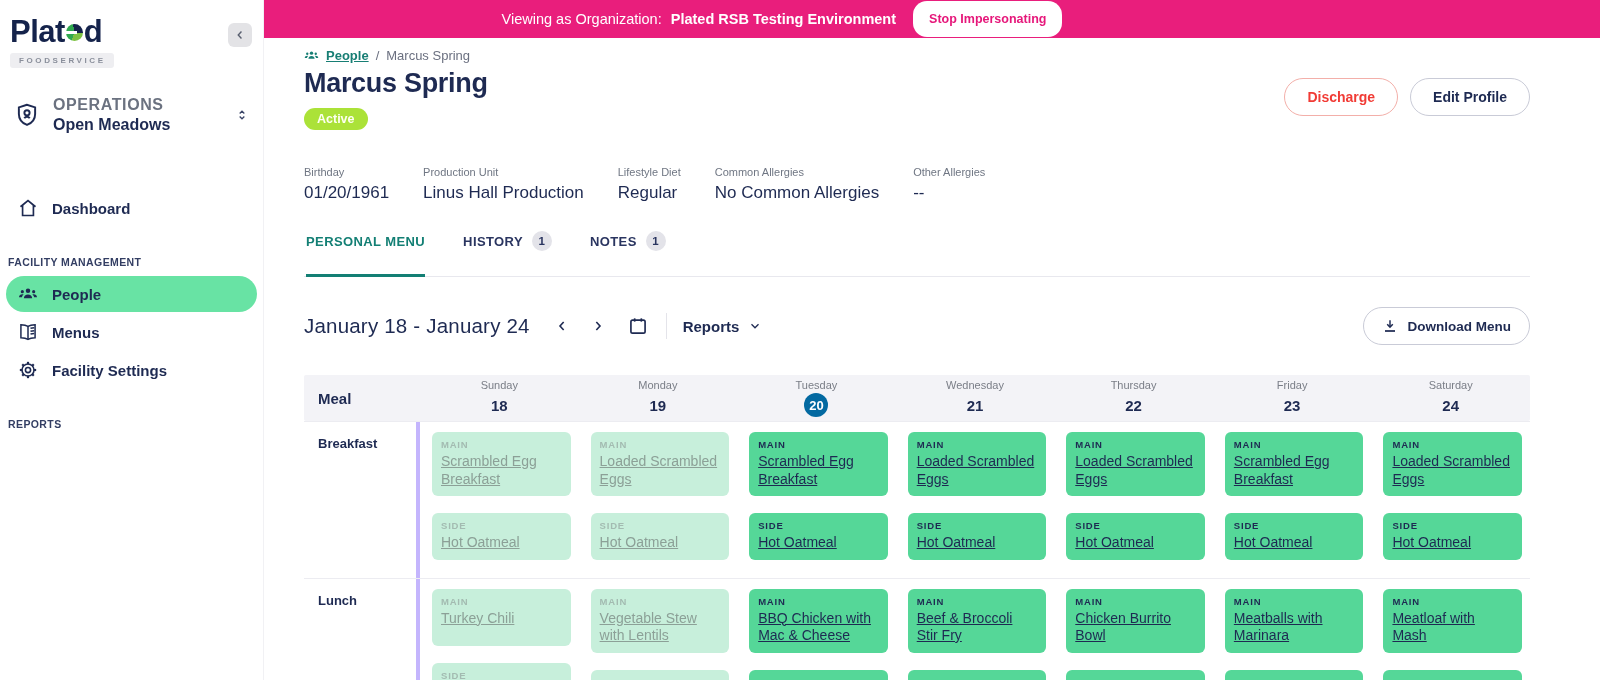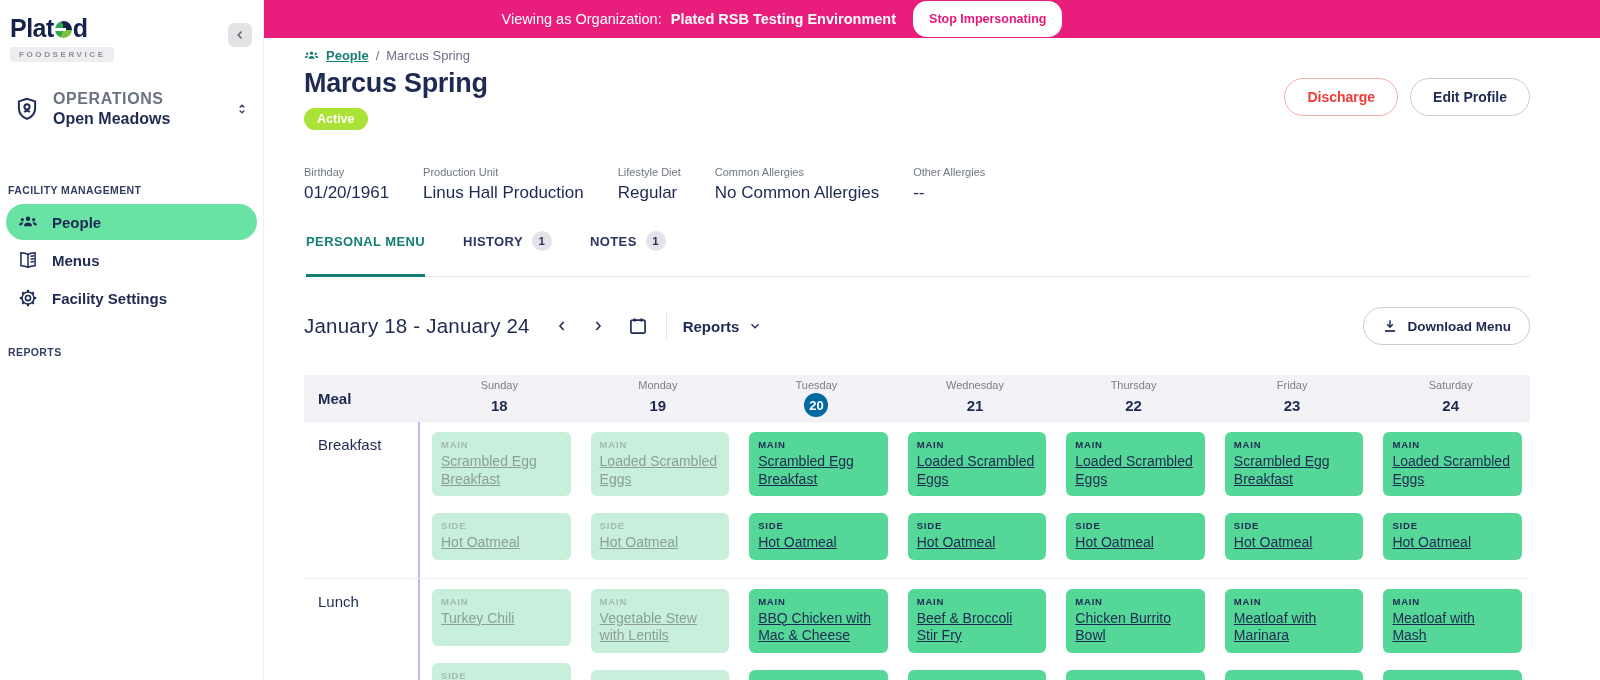--- a/index.html
+++ b/index.html
@@ -4,21 +4,21 @@
 <style>
   * { box-sizing: border-box; margin: 0; padding: 0; }
   html,body { width:1600px; height:680px; overflow:hidden; }
   body {
     font-family: "Liberation Sans", sans-serif;
     background:#fff; color:#1E2A52; display:flex;
   }
   
   .sidebar { width:264px; flex:0 0 264px; background:#fff; position:relative; border-right:1px solid #F1F1F4; }
   .logo-row { padding:16px 0 0 10px; }
-  .logo-text { font-size:25px; font-weight:800; letter-spacing:-0.5px; color:#15234B; display:flex; align-items:center; line-height:1;text-align:center; }
+  .logo-text { font-size:31px; font-weight:800; letter-spacing:-0.5px; color:#15234B; display:flex; align-items:center; line-height:1;text-align:center; }
   .logo-e { position:relative; width:17px; height:17px; border-radius:50%; margin:2px 1px 0 1px; display:inline-block;
     background: conic-gradient(from 200deg, #2FA84F 0deg 150deg, #15234B 150deg 250deg, #7DC242 250deg 360deg); }
   .logo-e::after { content:""; position:absolute; left:0; top:7px; width:11px; height:3px; background:#fff; }
   .logo-sub { display:inline-block; margin:6px 0 0 0; background:#EEEEF1; color:#8A8F9B; font-size:8px; font-weight:700; letter-spacing:2.6px; padding:3px 8px 3px 9px; border-radius:3px; }
   .collapse-btn { position:absolute; top:23px; right:11px; width:24px; height:24px; background:#E3E3E6; border:none; border-radius:6px; color:#5A6070; display:flex; align-items:center; justify-content:center; font-size:13px; cursor:pointer; }
   .ops { display:flex; align-items:center; margin:28px 14px 0 14px; gap:13px; cursor:pointer; }
   .ops-icon { width:26px; height:26px; color:#1E2A52; flex:0 0 auto; }
   .ops-label { font-size:16px; font-weight:700; color:#6B7280; letter-spacing:0.6px; margin-bottom:2px; }
   .ops-value { font-size:16px; font-weight:700; color:#1E2A52; }
   .ops-chevrons { margin-left:auto; width:14px; height:18px; color:#3B4668; }
@@ -68,21 +68,21 @@
   .menu-table { margin-top:30px; }
   .t-row { display:grid; grid-template-columns:116px repeat(7, 1fr); }
   .header-row { background:#F3F3F7; border-radius:2px; height:46px; align-items:center; }
   .meal-head { font-size:15px; font-weight:700; padding-left:14px; }
   .day-head { display:flex; flex-direction:column; align-items:center; justify-content:center; gap:2px; }
   .day-name { font-size:11px; color:#7A7E87; }
   .day-date { font-size:15px; font-weight:700; color:#1E2A52; height:24px; display:flex; align-items:center; justify-content:center; }
   .day-date.today { width:24px; border-radius:50%; background:#0369a1; color:#fff; font-size:13px; }
   .body-row { border-top:1px solid #ECECF1; }
   .body-row:first-of-type { border-top:none; }
-  .meal-cell { padding:14px 0 0 14px; font-size:15px; font-weight:400; border-right:2px solid #c4b5fd; }
+  .meal-cell { padding:14px 0 0 14px; font-size:13px; font-weight:700; border-right:4px solid #c4b5fd; }
   .day-cell { padding:10px 8px 18px 12px; }
   .card { border-radius:6px; padding:7px 9px 8px; background:#55D798; cursor:pointer; }
   .card.main { min-height:57px; margin-bottom:17px; }
   .card.side { min-height:37px; }
   .card-label { font-size:9.5px; font-weight:700; letter-spacing:0.8px; color:#1E2A52; margin-bottom:3px; }
   .card-name { font-size:14px; font-weight:500; line-height:1.25; color:#1E2A52;text-decoration:underline; }
   .day-cell.past .card { background:#C7EFDB; }
   .day-cell.past .card-label { color:#A3BBB1; }
   .day-cell.past .card-name { color:#8CA097; }
   svg { display:block; }
@@ -115,20 +115,27 @@
       <div class="ops-label">OPERATIONS</div>
       <div class="ops-value">Open Meadows</div>
     </div>
     <svg class="ops-chevrons" viewBox="0 0 24 24" fill="none" stroke="currentColor" stroke-width="2.2">
         <path d="m8 9.5 4-4 4 4"></path>
         <path d="m8 14.5 4 4 4-4"></path>
       </svg>
   </div>
 
   <nav class="nav">
+    <div class="nav-item">
+      <svg class="nav-icon" viewBox="0 0 24 24" fill="none" stroke="currentColor" stroke-width="2">
+          <path d="M3 10.5 12 3l9 7.5"></path>
+          <path d="M5.5 8.8V21h13V8.8"></path>
+        </svg>
+      <span>Dashboard</span>
+    </div>
 
     <div class="section-title">FACILITY MANAGEMENT</div>
 
     <div class="nav-item active">
       <svg class="nav-icon" viewBox="0 0 24 24" fill="currentColor">
           <circle cx="12" cy="8.2" r="2.7"></circle>
           <path d="M7 17.2c0-2.9 2.2-4.6 5-4.6s5 1.7 5 4.6z"></path>
           <circle cx="5.2" cy="9.2" r="1.9"></circle>
           <path d="M1.2 15.8c0-2.1 1.8-3.4 4-3.4.5 0 1 .1 1.5.2-1.2 1-1.9 2.2-2 3.2z"></path>
           <circle cx="18.8" cy="9.2" r="1.9"></circle>
@@ -428,21 +435,21 @@
             <div class="card-name">Chicken Burrito Bowl</div>
           </div>
           <div class="card side">
             <div class="card-label">SIDE</div>
             <div class="card-name">Sauteed Buttered Carrots</div>
           </div>
         </div>
         <div class="day-cell">
           <div class="card main">
             <div class="card-label">MAIN</div>
-            <div class="card-name">Meatloaf with Marinara</div>
+            <div class="card-name">Meatballs with Marinara</div>
           </div>
           <div class="card side">
             <div class="card-label">SIDE</div>
             <div class="card-name">Maracroni &amp; Cheese</div>
           </div>
         </div>
         <div class="day-cell">
           <div class="card main">
             <div class="card-label">MAIN</div>
             <div class="card-name">Meatloaf with Mash</div>

